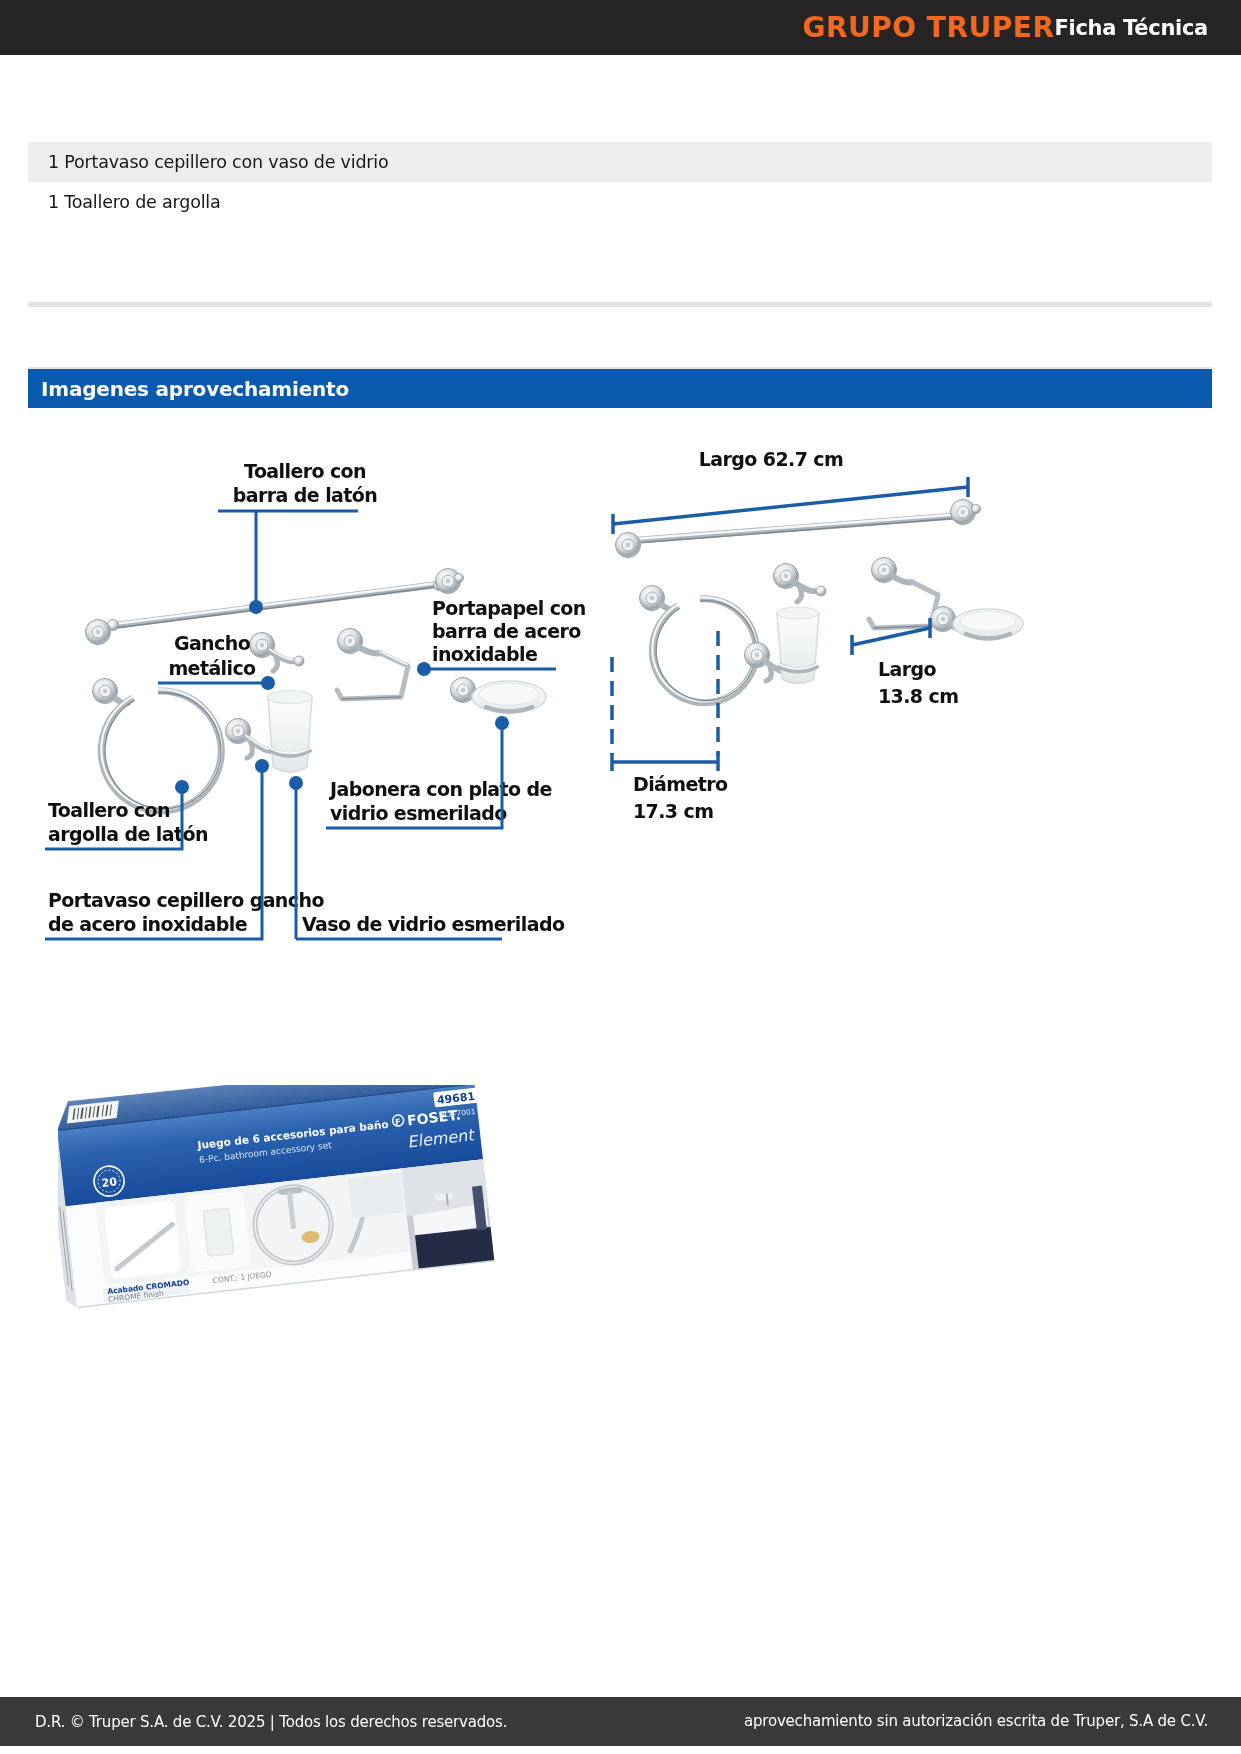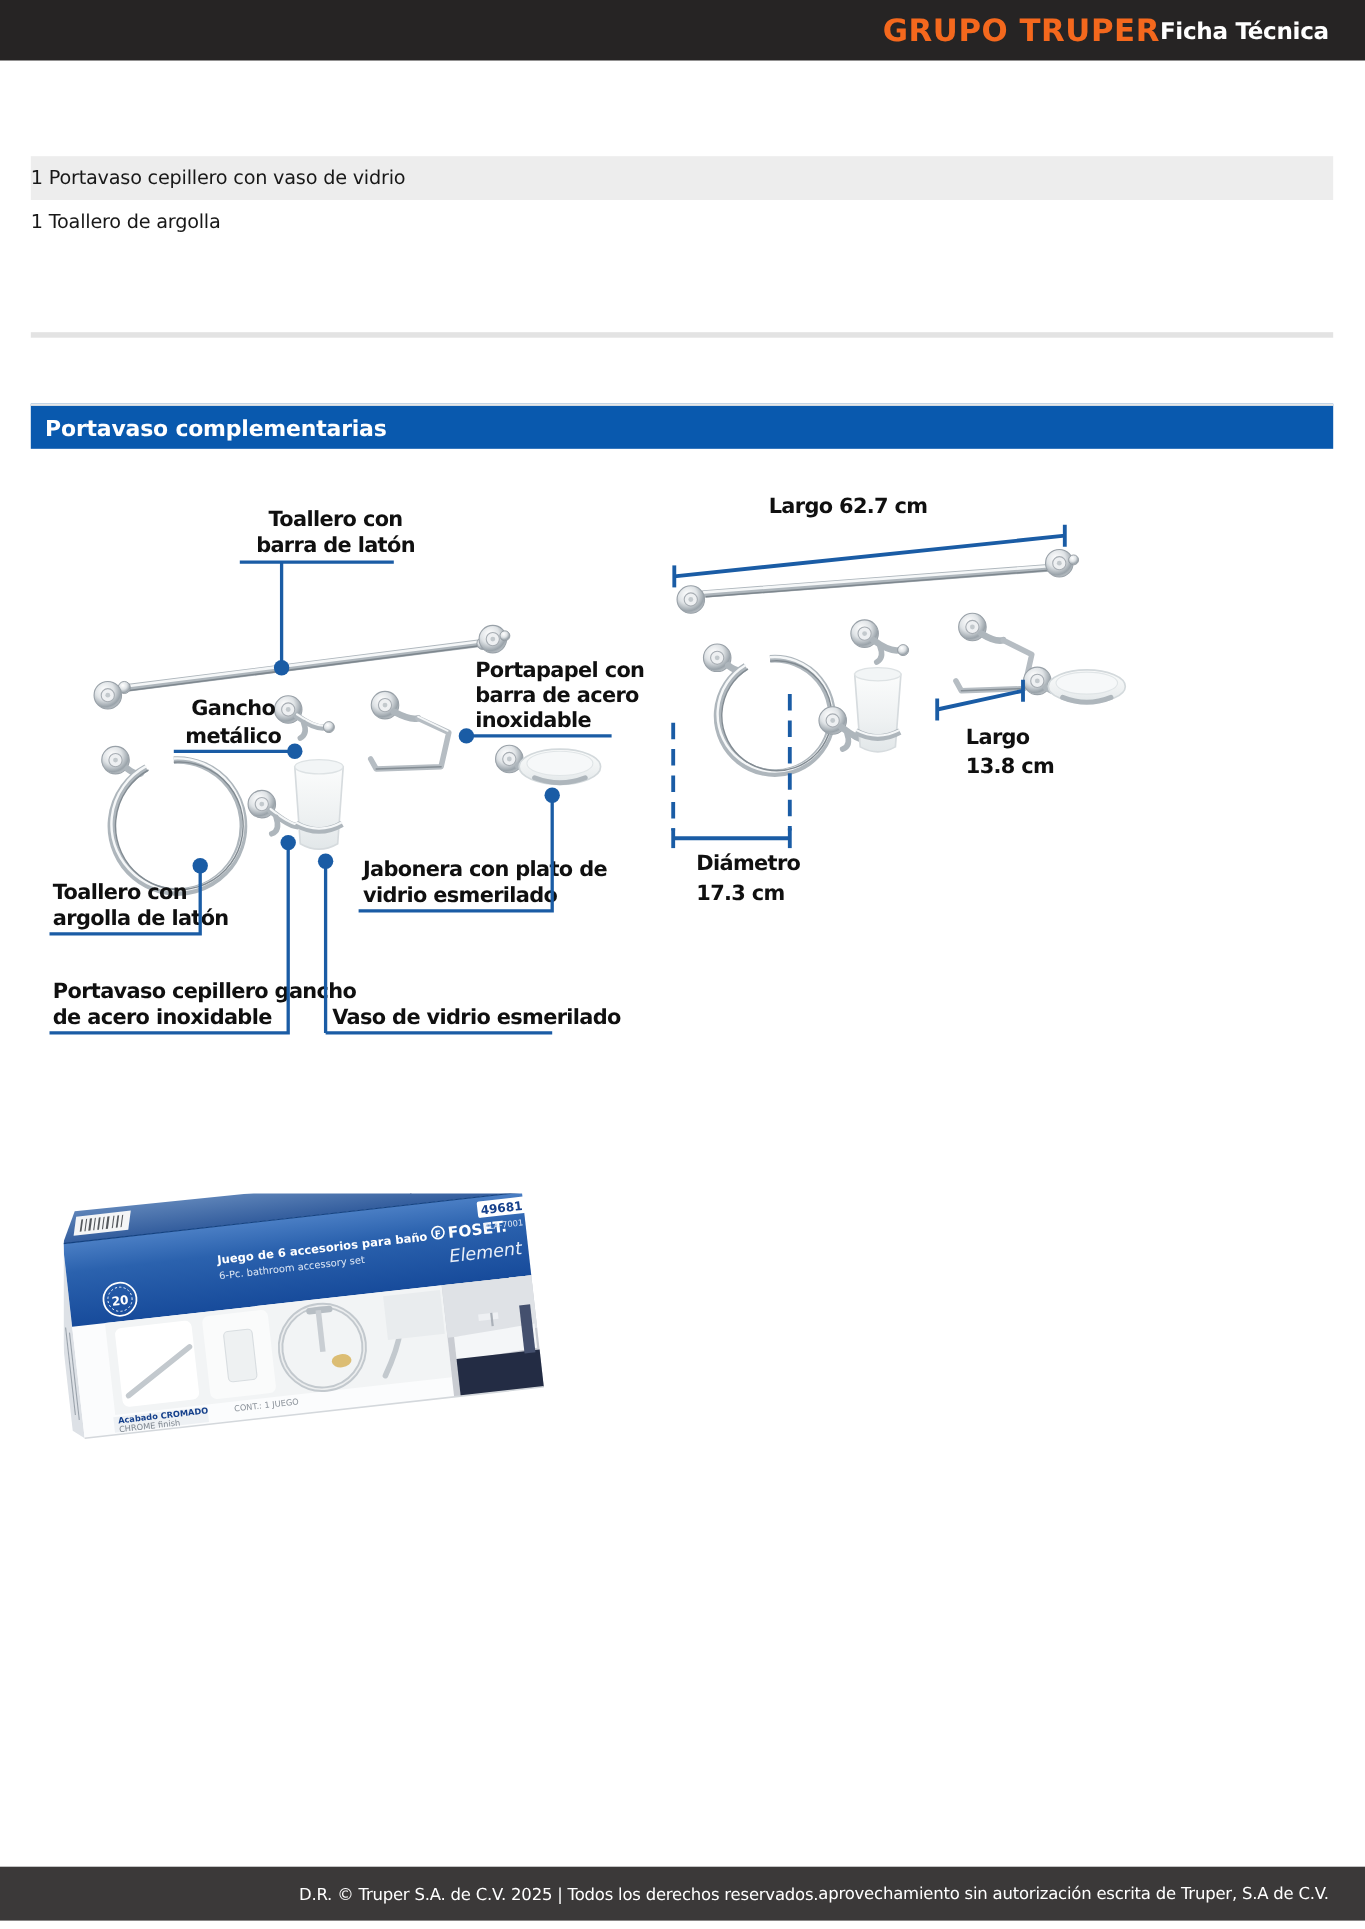--- a/index.html
+++ b/index.html
@@ -17,32 +17,32 @@
 
   
   .secbar { position:absolute; left:28px; width:1184px; height:41px; background:#0959AE;
             color:#fff; font-weight:bold; font-size:20px; line-height:41px; padding-left:13px;
             font-family:"DejaVu Sans", sans-serif; letter-spacing:-0.2px; }
   .secbar.incluye { top:87px; }
   .secbar.imagenes { top:367px; border-top:2px solid #e8e8e8; }
 
   
   .rows { position:absolute; left:28px; top:142px; width:1184px; }
-  .row { height:40px; line-height:40px; font-size:17.5px; color:#181818; 
+  .row { height:40px; line-height:40px; font-size:17.5px; color:#181818; padding-left:20px;
          font-family:"DejaVu Sans", sans-serif; letter-spacing:-0.2px; }
   .row:nth-child(odd) { background:#EDEDED; }
   .row:nth-child(even) { background:#ffffff; }
   .divider { position:absolute; left:28px; top:302px; width:1184px; height:5px; background:#E3E3E3; }
 
   .figures { position:absolute; left:40px; top:435px; }
   .package { position:absolute; left:58px; top:1085px; }
 
   
   .ftr { position:absolute; left:0; top:1697px; width:1241px; height:49px; background:#3B3939;
-         display:flex; align-items:center; justify-content:flex-end; color:#fff; }
+         display:flex; align-items:center; justify-content:space-between; color:#fff; }
   .ftr .left { margin-left:35px; font-size:15px; letter-spacing:-0.2px;
                font-family:"DejaVu Sans", sans-serif; }
   .ftr .right { margin-right:33px; font-size:15px; text-align:right; line-height:21px;
                 font-family:"DejaVu Sans", sans-serif; letter-spacing:-0.2px; }
 
   svg text { font-family:"DejaVu Sans", sans-serif; }
   .figlabel { font-size:19px; font-weight:bold; fill:#101010; letter-spacing:-0.6px; }
 </style>
 </head>
 <body>
@@ -53,21 +53,21 @@
     <div class="brand">GRUPO TRUPER</div>
     <div class="doctype">Ficha Técnica</div>
   </div>
 
   <div class="rows">
     <div class="row">1 Portavaso cepillero con vaso de vidrio</div>
     <div class="row">1 Toallero de argolla</div>
   </div>
   <div class="divider"></div>
 
-  <div class="secbar imagenes">Portavaso complementarias</div>
+  <div class="secbar imagenes">Imagenes aprovechamiento</div>
 
   <svg class="figures" width="1105" height="525" viewBox="0 0 1105 525">
     <defs>
       <radialGradient id="flangeG" cx="38%" cy="32%" r="75%">
         <stop offset="0" stop-color="#ffffff"></stop>
         <stop offset="0.45" stop-color="#dfe3e6"></stop>
         <stop offset="0.8" stop-color="#9aa3aa"></stop>
         <stop offset="1" stop-color="#c9ced2"></stop>
       </radialGradient>
       <linearGradient id="glassG" x1="0" y1="0" x2="0" y2="1">

